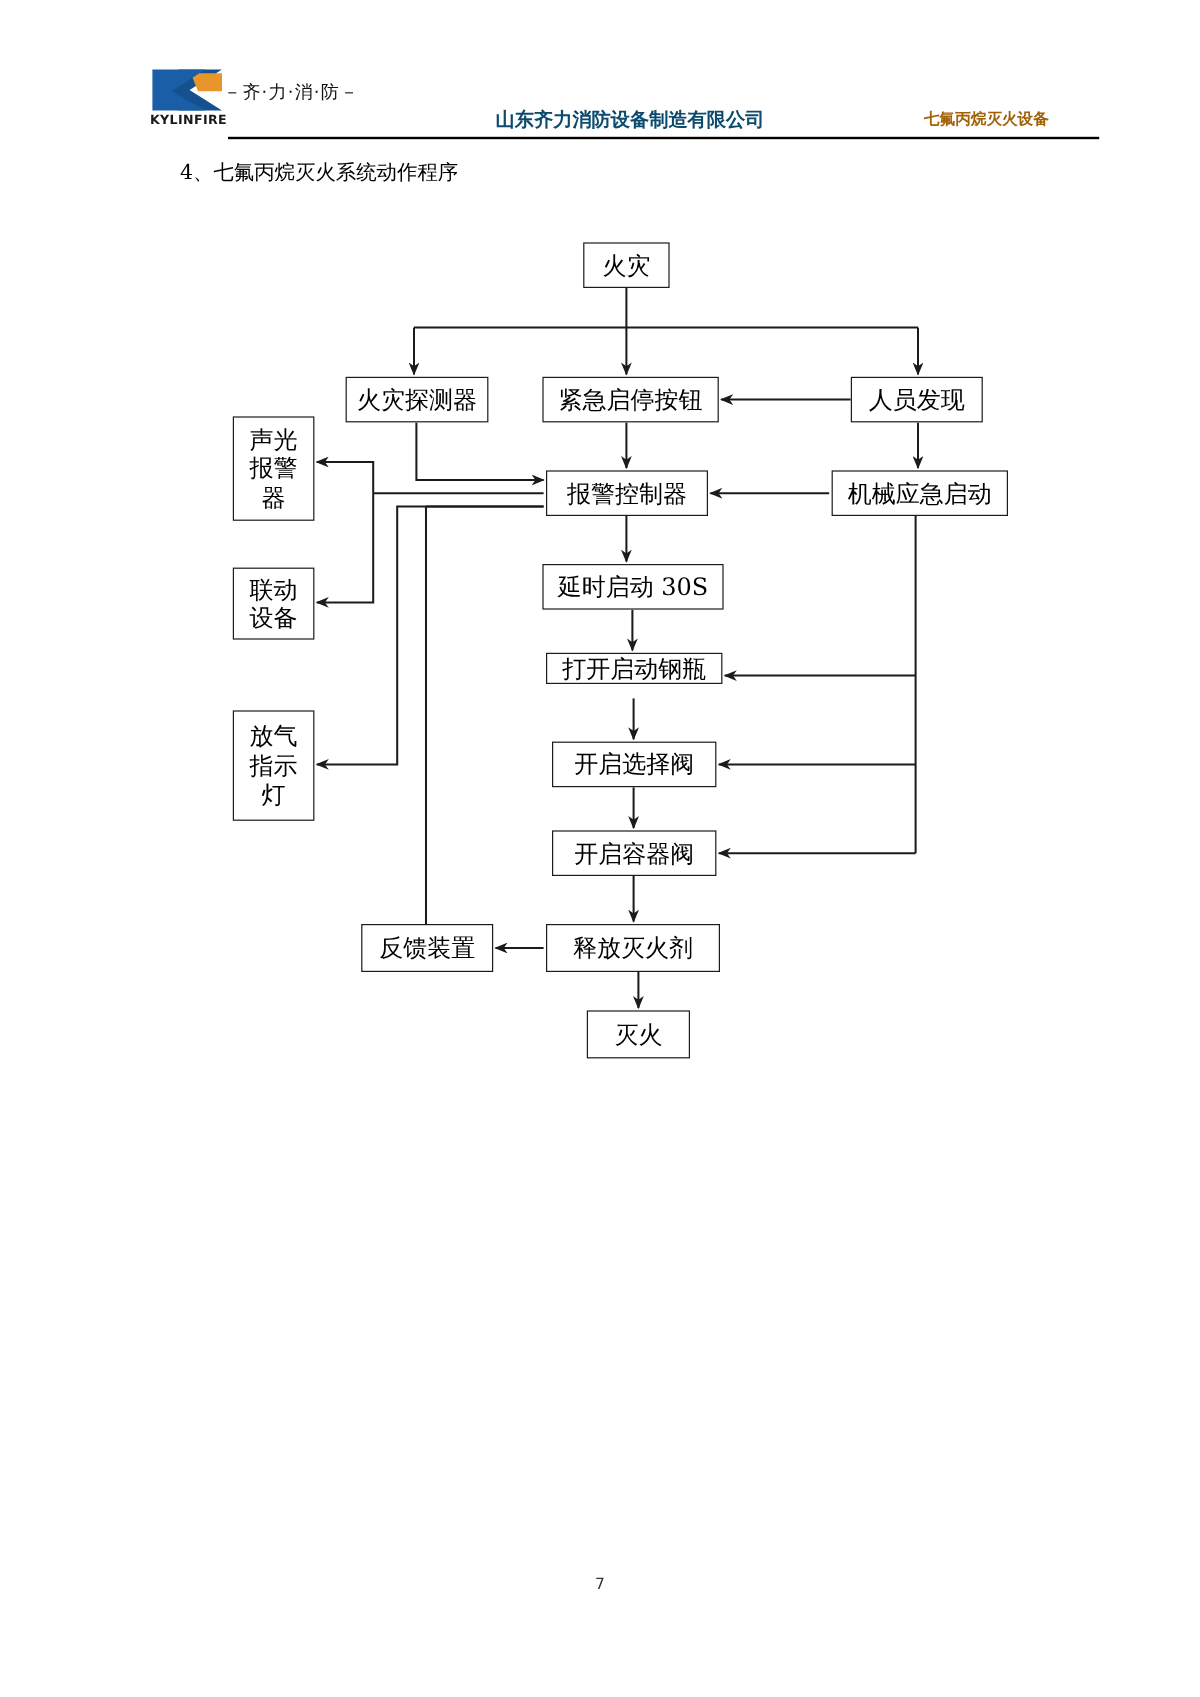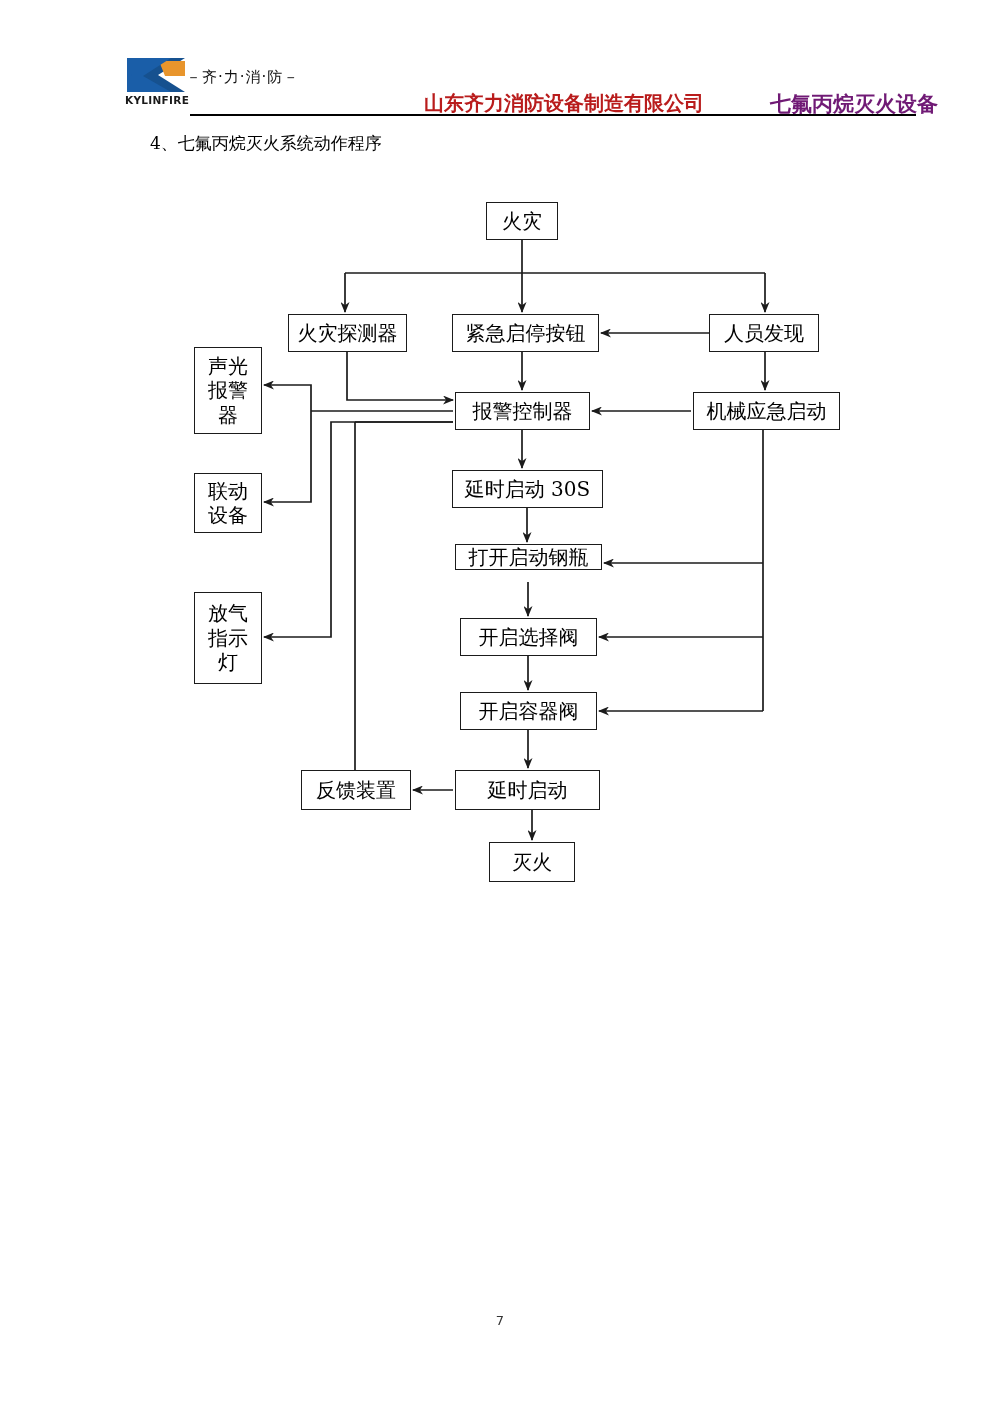--- a/index.html
+++ b/index.html
@@ -52,36 +52,36 @@
     left: 186px;
     top: 68px;
     font-family: "DejaVu Sans", "Liberation Sans", sans-serif;
     font-size: 15px;
     color: #111111;
     letter-spacing: 1px;
     white-space: nowrap;
   }
   .hdr-company {
     position: absolute;
-    left: 424px;
+    left: 413px;
     top: 90px;
     font-family: "DejaVu Sans", "Liberation Sans", sans-serif;
-    font-size: 20px;
+    font-size: 16px;
     font-weight: bold;
-    color: #b91c1c;
+    color: #0c4a6e;
     white-space: nowrap;
   }
   .hdr-product {
     position: absolute;
     left: 770px;
     top: 90px;
     font-family: "DejaVu Sans", "Liberation Sans", sans-serif;
-    font-size: 21px;
+    font-size: 13px;
     font-weight: bold;
-    color: #701a75;
+    color: #a16207;
     white-space: nowrap;
   }
   .hdr-rule {
     position: absolute;
     left: 190px;
     top: 114px;
     width: 726px;
     height: 2px;
     background: #000000;
   }
@@ -228,19 +228,19 @@
       <div class="node" style="left: 194px; top: 473px; width: 68px; height: 60px;">联动
 设备</div>
       <div class="node" style="left: 452px; top: 470px; width: 151px; height: 38px;">延时启动 30S</div>
       <div class="node" style="left: 455px; top: 544px; width: 147px; height: 26px;">打开启动钢瓶</div>
       <div class="node" style="left: 194px; top: 592px; width: 68px; height: 92px;">放气
 指示
 灯</div>
       <div class="node" style="left: 460px; top: 618px; width: 137px; height: 38px; font-family: Liberation Serif, serif;">开启选择阀</div>
       <div class="node" style="left: 460px; top: 692px; width: 137px; height: 38px;">开启容器阀</div>
       <div class="node" style="left: 301px; top: 770px; width: 110px; height: 40px;">反馈装置</div>
-      <div class="node" style="left: 455px; top: 770px; width: 145px; height: 40px;">延时启动</div>
+      <div class="node" style="left: 455px; top: 770px; width: 145px; height: 40px;">释放灭火剂</div>
       <div class="node" style="left: 489px; top: 842px; width: 86px; height: 40px;">灭火</div>
     </div>
 
   <div class="page-number">7</div>
 
 </div>
 
 </body></html>

